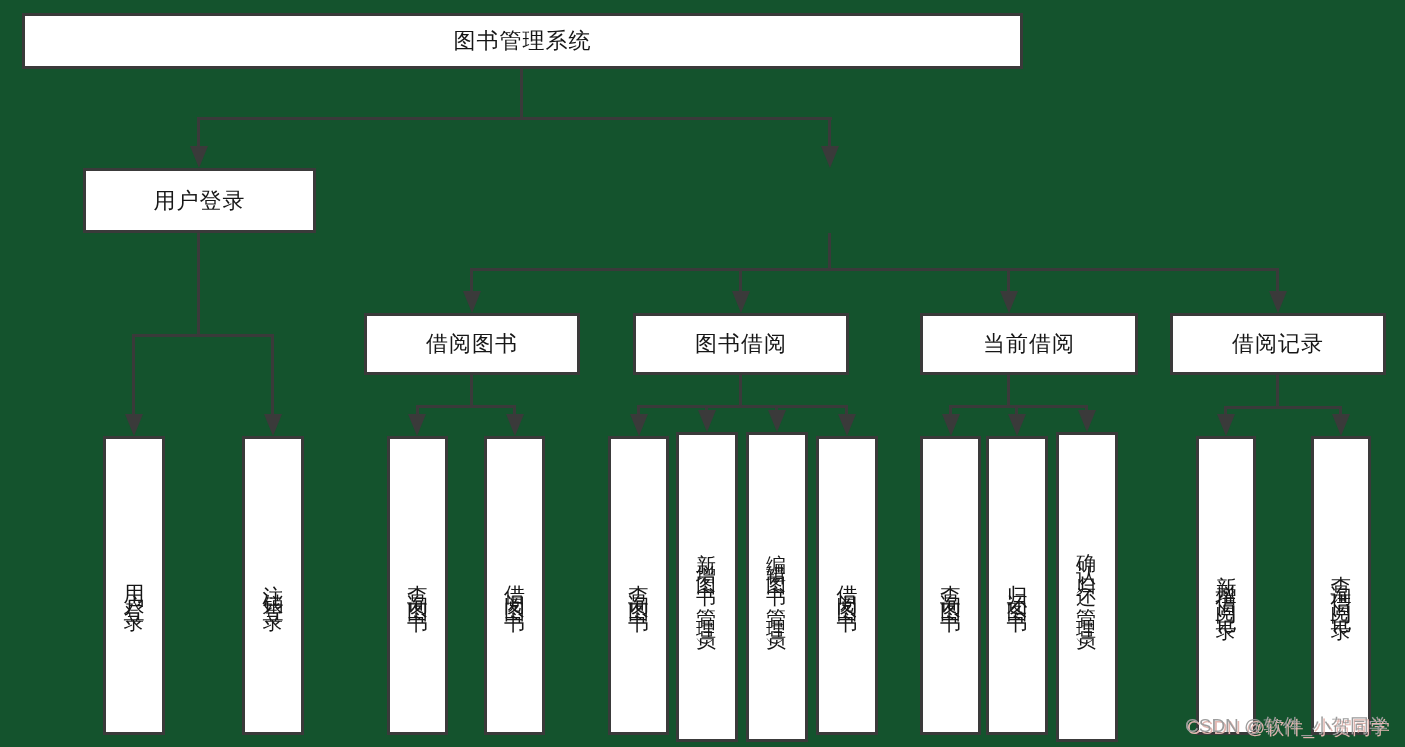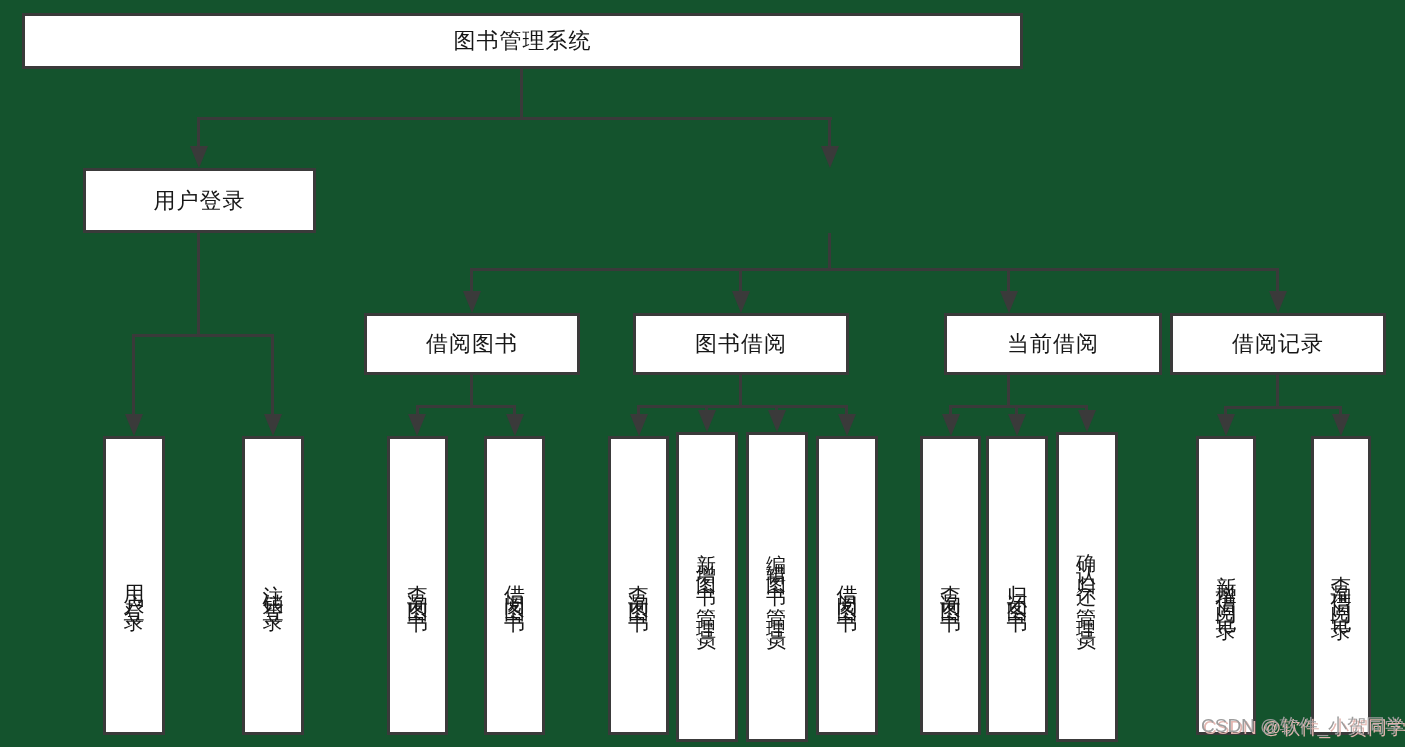--- a/index.html
+++ b/index.html
@@ -49,21 +49,20 @@
   }
   .watermark {
     position: absolute;
     left: 1185px;
     top: 713px;
     font-size: 19px;
     white-space: nowrap;
     color: var(--watermark-text, #9c9c9c);
     text-shadow: 2px 2px 0 var(--watermark-shadow, #e2b6b0);
     z-index: 5;
-    margin-left: 16px;
   }
 </style>
 </head>
 <body>
 
 <div class="stage">
 
   <div class="box" style="left:22px;top:13px;width:1001px;height:56px">
     <span class="hlbl">图书管理系统</span>
   </div>
@@ -97,21 +96,21 @@
   <div class="arrow" style="left:732px;top:291px"></div>
   <div class="arrow" style="left:1000px;top:291px"></div>
   <div class="arrow" style="left:1269px;top:291px"></div>
 
   <div class="box" style="left:364px;top:313px;width:216px;height:62px">
     <span class="hlbl">借阅图书</span>
   </div>
   <div class="box" style="left:633px;top:313px;width:216px;height:62px">
     <span class="hlbl">图书借阅</span>
   </div>
-  <div class="box" style="left:944px;top:313px;width:218px;height:62px">
+  <div class="box" style="left:920px;top:313px;width:218px;height:62px">
     <span class="hlbl">当前借阅</span>
   </div>
   <div class="box" style="left:1170px;top:313px;width:216px;height:62px">
     <span class="hlbl">借阅记录</span>
   </div>
 
   <div class="vline" style="left:470px;top:375px;width:3px;height:33px"></div>
   <div class="hline" style="left:416px;top:405px;width:100px;height:3px"></div>
   <div class="vline" style="left:416px;top:405px;width:3px;height:12px"></div>
   <div class="vline" style="left:513px;top:405px;width:3px;height:12px"></div>

